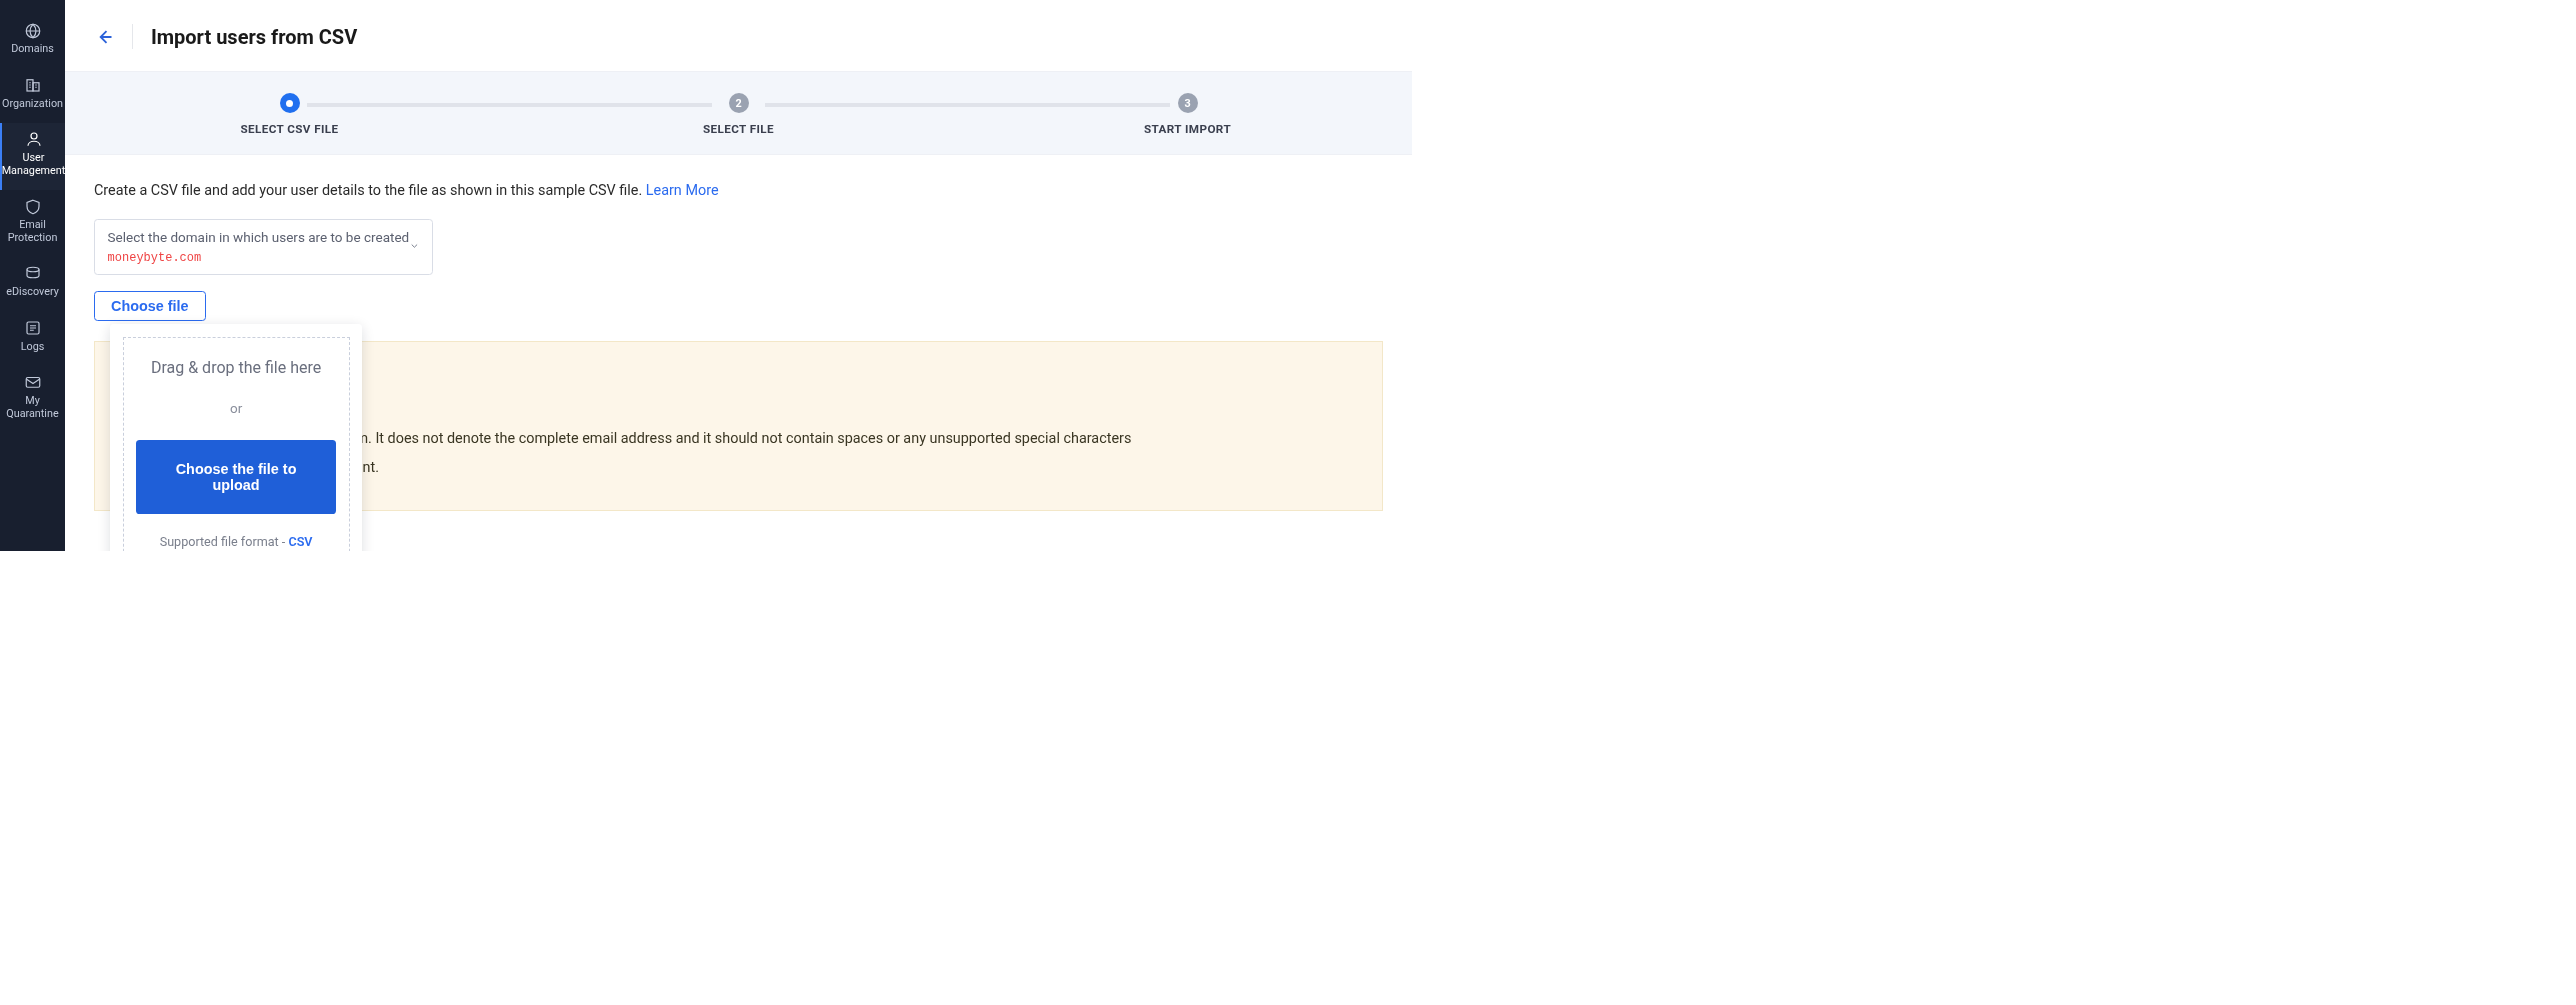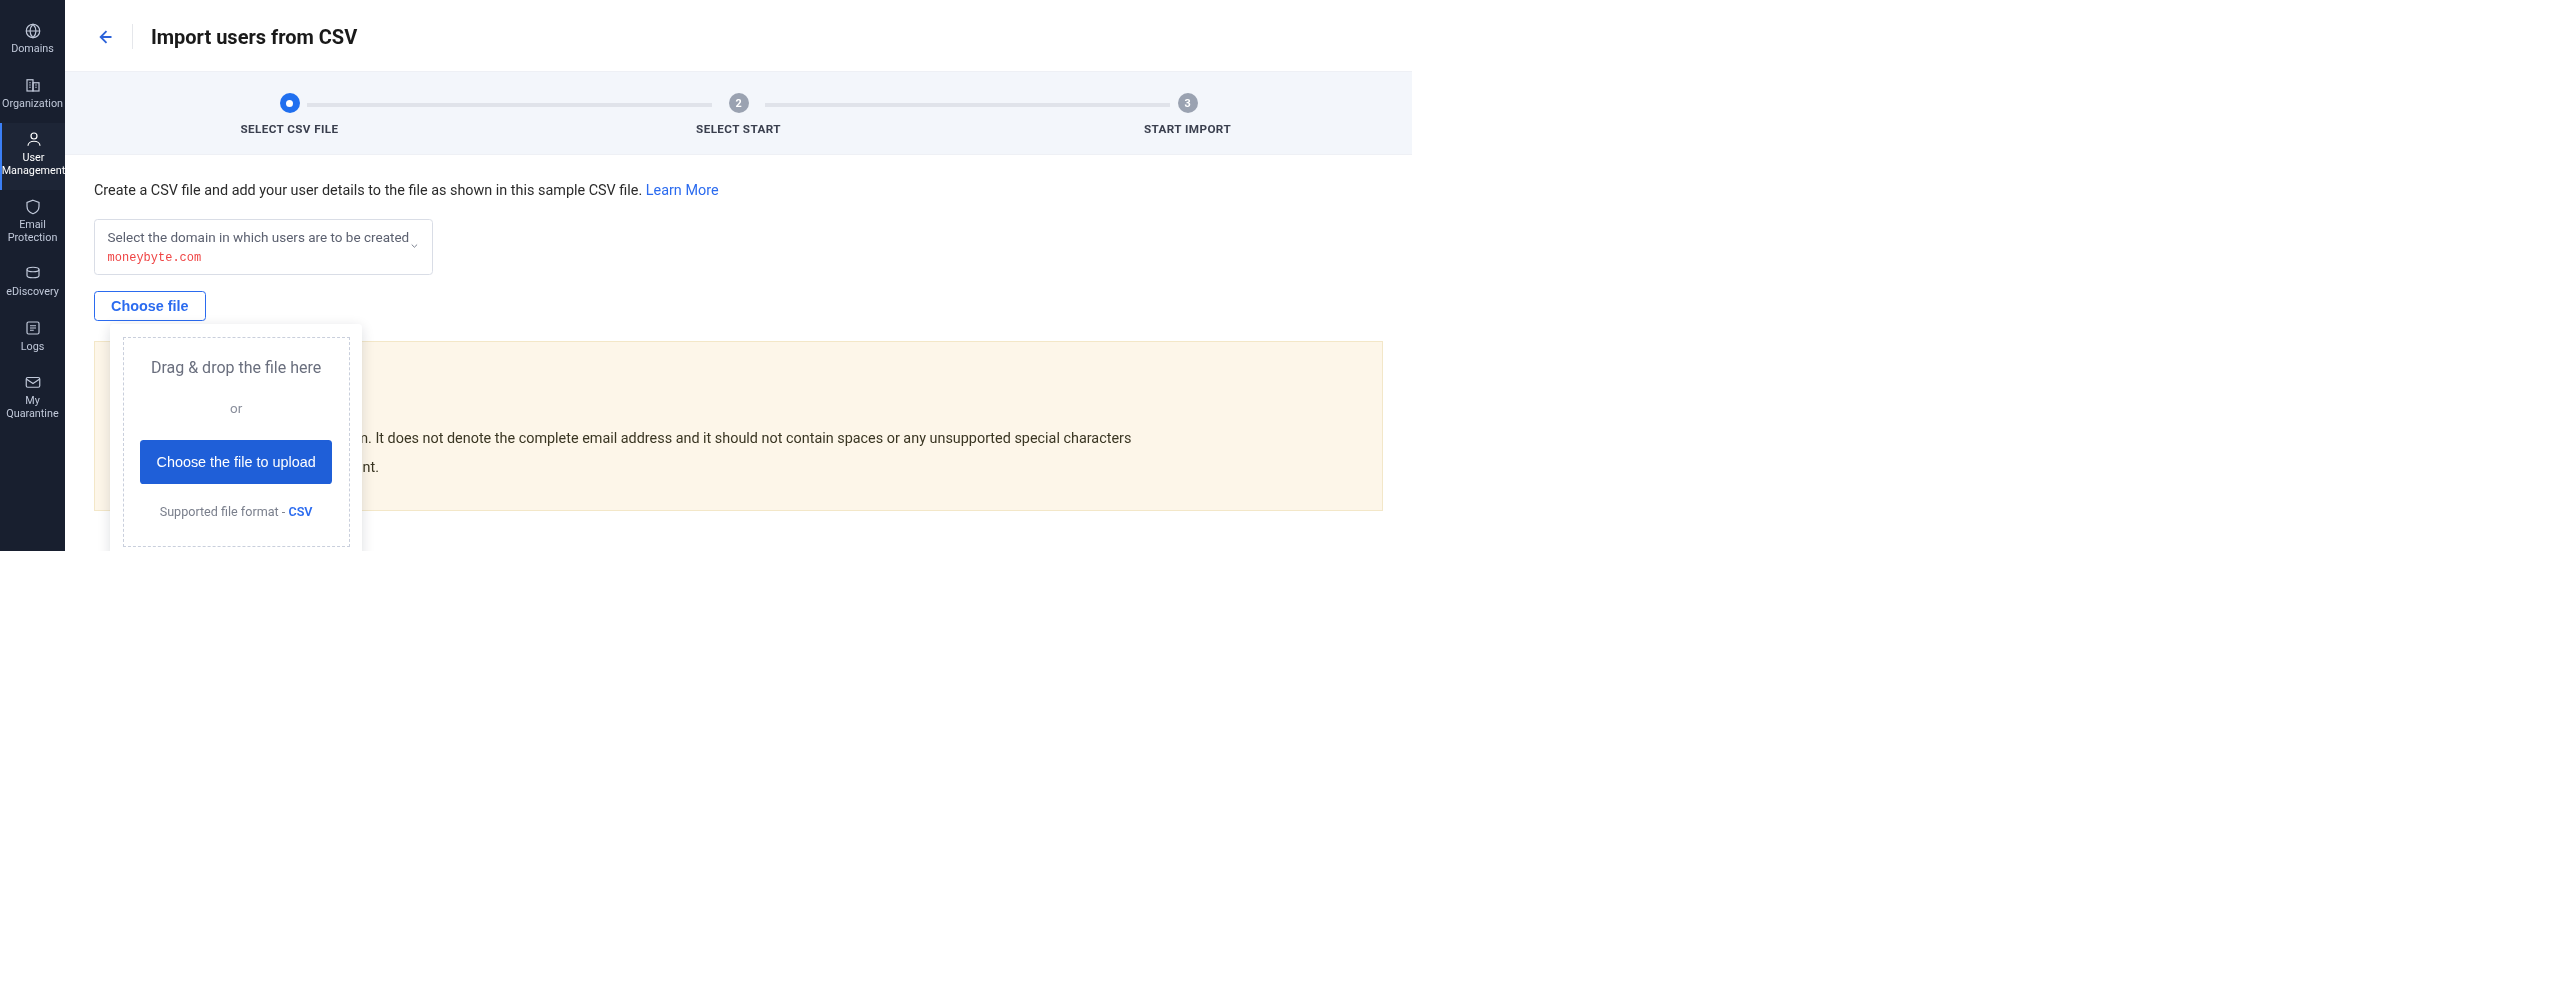--- a/index.html
+++ b/index.html
@@ -158,25 +158,26 @@
       padding: 20px 12.6px 27px;
       text-align: center;
       color: #5e6370;
     }
     .drop-title { font-size: 16px; color: #6a6f7e; margin-bottom: 23.4px; }
     .drop-or { font-size: 13.5px; color: #8a8f9c; margin-bottom: 23.4px; }
     .drop-main-btn {
       background: #1f5fd8;
       color: #fff;
       font-size: 14.4px;
-      padding: 14px 16px;
+      padding: 21px 16px;
       border: none;
       border-radius: 3.6px;
       cursor: pointer;
       margin-bottom: 20px;
+      font-weight: bold;
     }
     .drop-support { font-size: 12.6px; color: #7a7f8c; }
     .drop-support .csv { color: #2b6bef; font-weight: 600; }
 
     
     .note-box {
       background: #fdf6e9;
       border: 0.9px solid #f3e7c8;
       padding: 21.6px 25px 25px;
       margin-top: 20px;
@@ -261,21 +262,21 @@
       <div class="step-line line1"></div>
       <div class="step-line line2"></div>
       <div class="step">
         <div class="step-circle active">
            <span style="width:7.2px;height:7.2px;background:#fff;border-radius:50%;display:block"></span>
         </div>
         <div class="step-label">SELECT CSV FILE</div>
       </div>
       <div class="step">
         <div class="step-circle pending">2</div>
-        <div class="step-label">SELECT START</div>
+        <div class="step-label">SELECT FILE</div>
       </div>
       <div class="step">
         <div class="step-circle pending">3</div>
         <div class="step-label">START IMPORT</div>
       </div>
     </div>
 
     <div class="content">
       <p class="intro">
         <span>Create a CSV file and add your user details to the file as shown in this sample CSV file. </span><a>Learn More</a>

